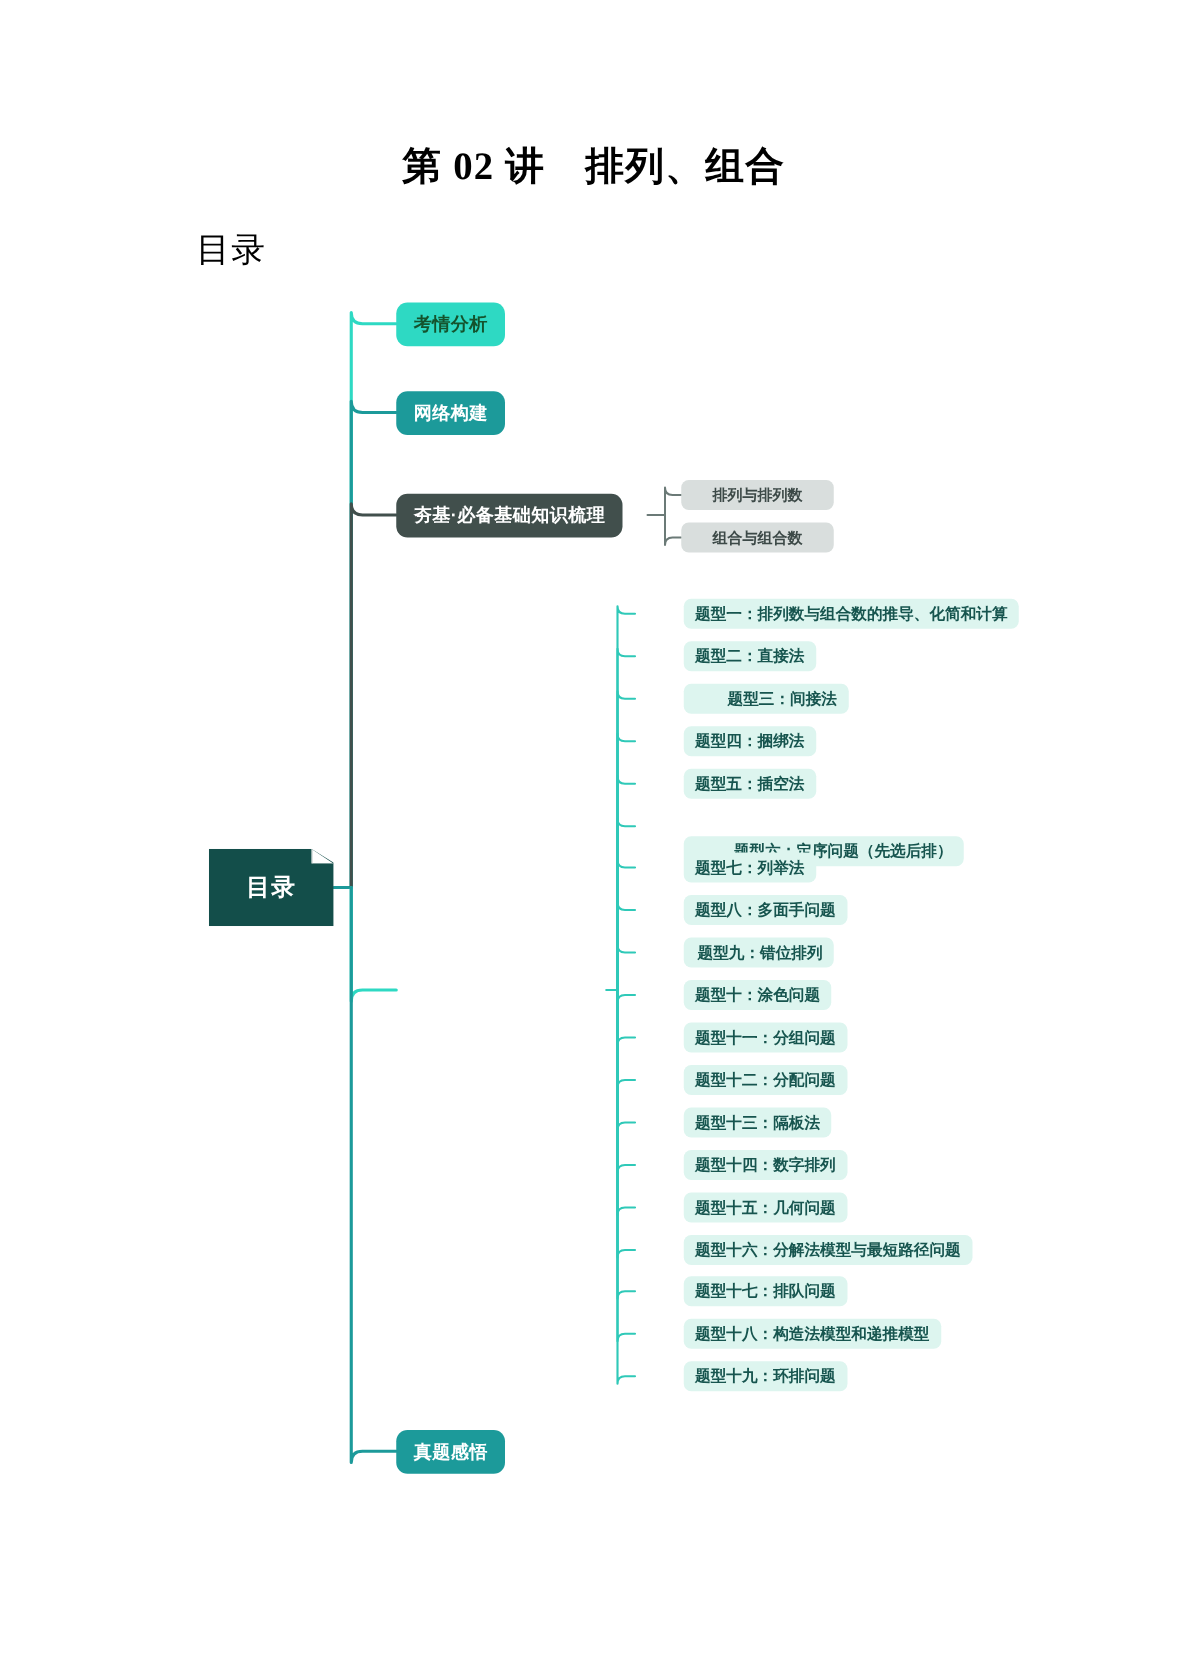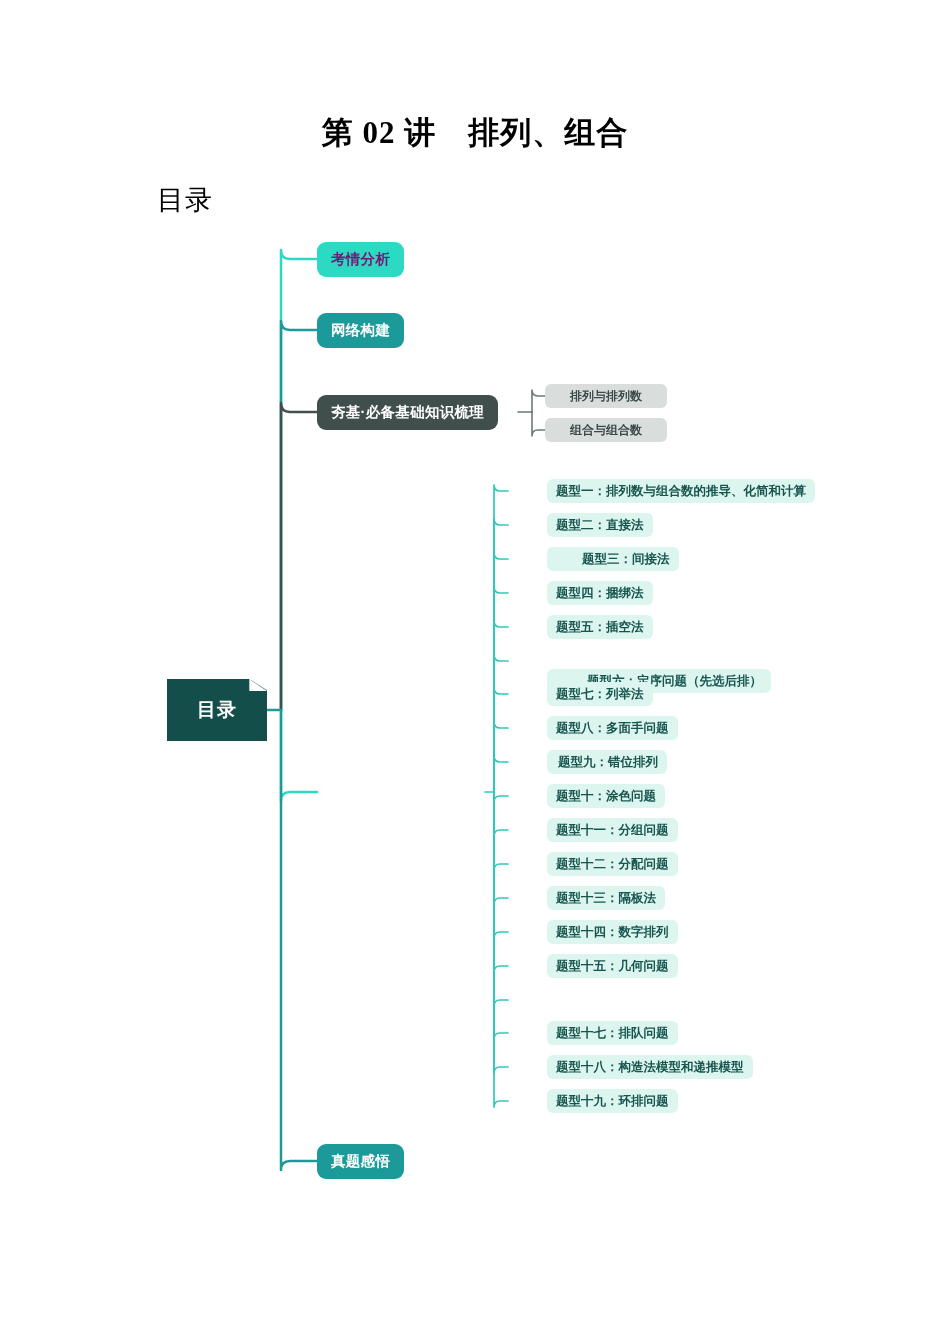--- a/index.html
+++ b/index.html
@@ -95,21 +95,21 @@
   
   .branch {
     border-radius: 9px;
     padding: 0 14px;
     font-size: 14.5px;
     font-weight: bold;
     letter-spacing: 0.3px;
   }
   .branch.bright {
     background: #2ED9C3;
-    color: #701a75;
+    color: #14532d;
   }
   .branch.teal {
     background: #1C9A9A;
     color: #ffffff;
   }
   .branch.slate {
     background: #414F4C;
     color: #ffffff;
   }
 
@@ -236,20 +236,23 @@
     </div>
     <div class="node chip-mint" style="left: 508px; top: 886px;">
       <span>题型十三：隔板法</span>
     </div>
     <div class="node chip-mint" style="left: 508px; top: 920px;">
       <span>题型十四：数字排列</span>
     </div>
     <div class="node chip-mint" style="left: 508px; top: 954px;">
       <span>题型十五：几何问题</span>
     </div>
+    <div class="node chip-mint" style="left: 508px; top: 988px;">
+      <span>题型十六：分解法模型与最短路径问题</span>
+    </div>
     <div class="node chip-mint" style="left: 508px; top: 1021px;">
       <span>题型十七：排队问题</span>
     </div>
     <div class="node chip-mint" style="left: 508px; top: 1055px;">
       <span>题型十八：构造法模型和递推模型</span>
     </div>
     <div class="node chip-mint" style="left: 508px; top: 1089px;">
       <span>题型十九：环排问题</span>
     </div>
   </div>

